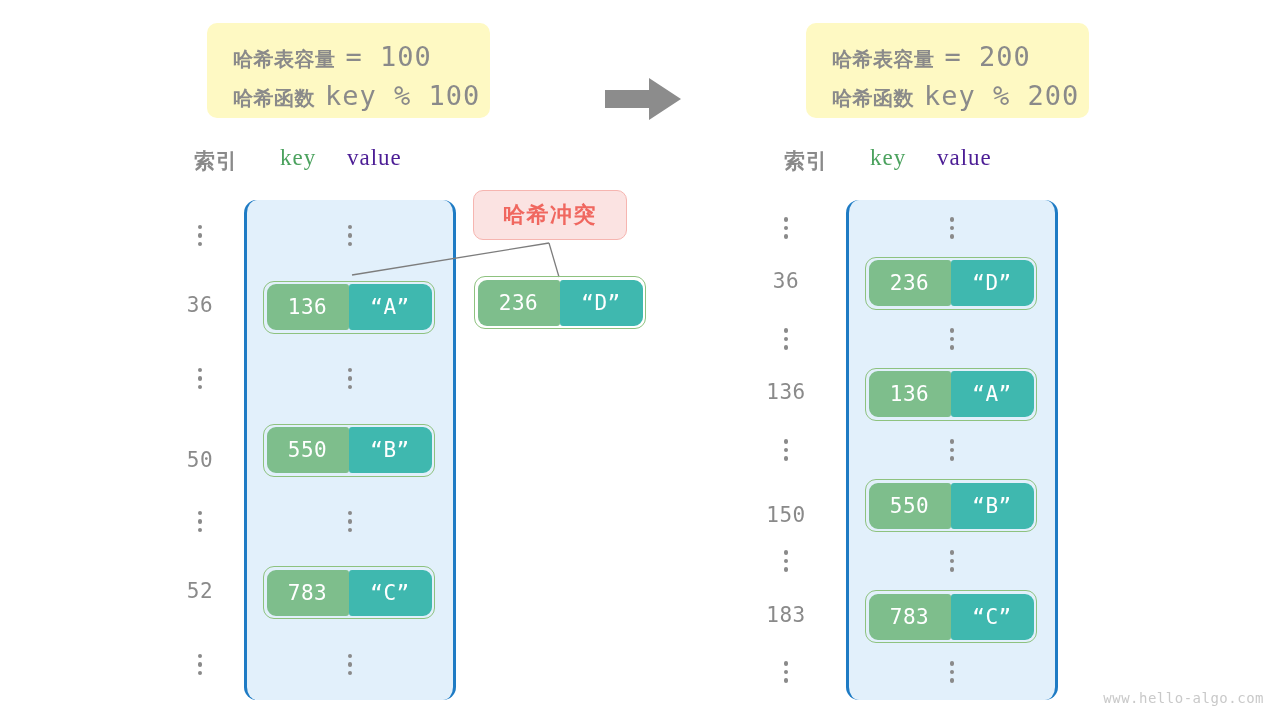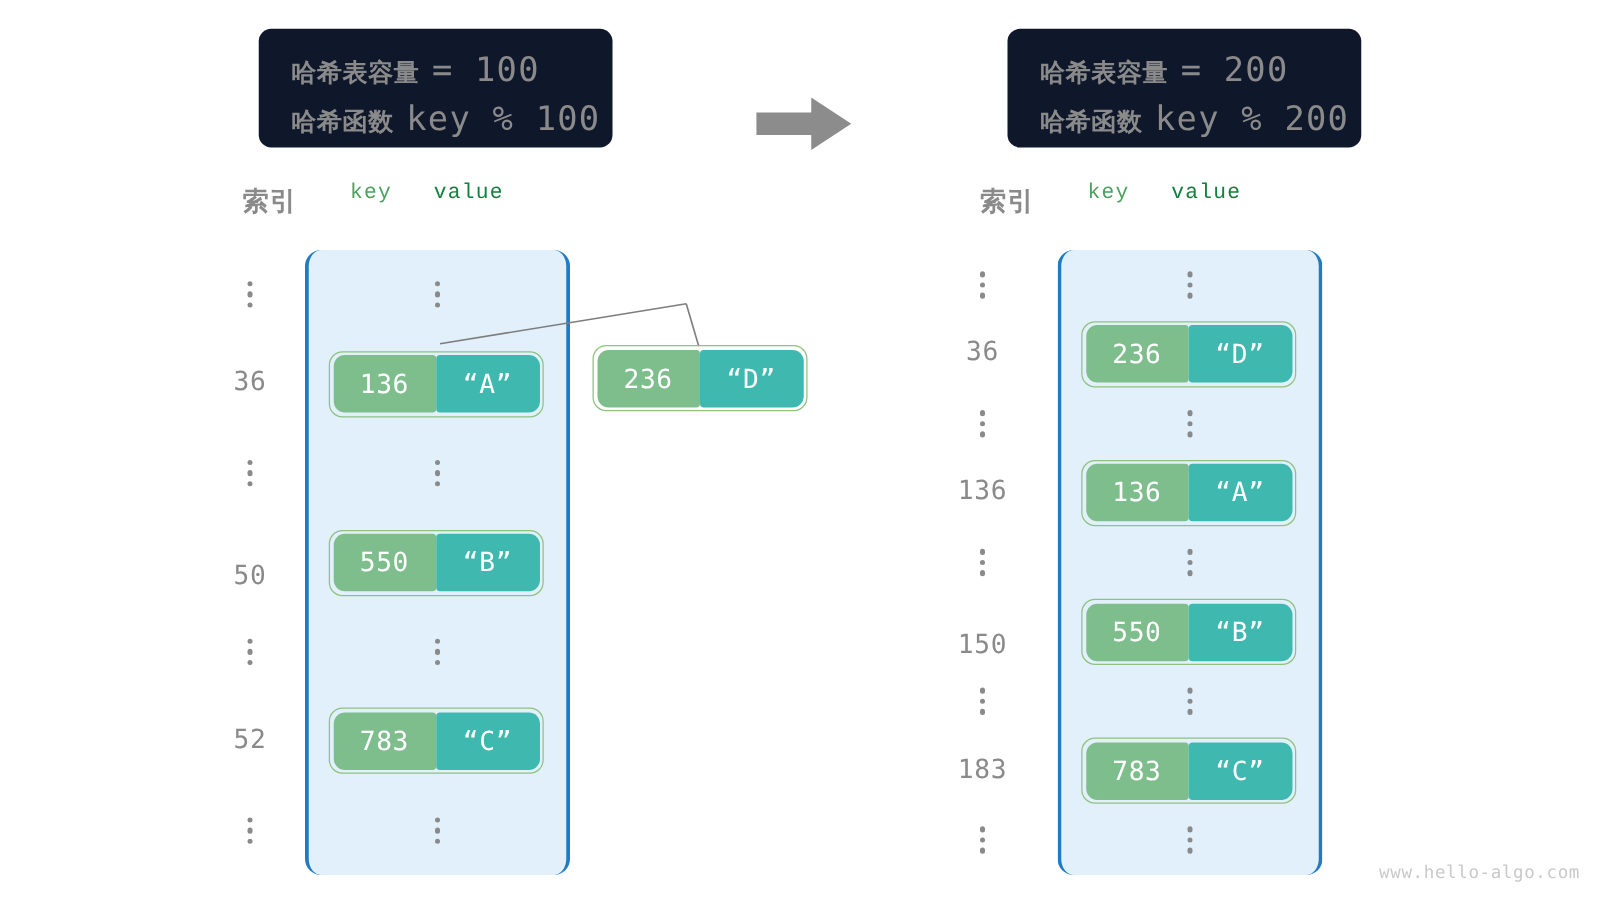--- a/index.html
+++ b/index.html
@@ -17,21 +17,21 @@
 
   #stage {
     position: relative;
     width: 1280px;
     height: 720px;
   }
 
   
   .info-box {
     position: absolute;
-    background: #0f172a;
+    background: #fef9c3;
     border-radius: 10px;
     padding: 14px 26px 16px 26px;
     box-sizing: border-box;
   }
   .info-line {
     display: flex;
     align-items: baseline;
     white-space: pre;
     line-height: 1.45;
   }
@@ -79,28 +79,28 @@
   }
   .col-headers {
     position: absolute;
     top: 0;
     left: 16px;
     height: 34px;
     width: 100%;
   }
   .hdr {
     position: absolute;
-    font-family: Liberation Mono, monospace;
-    font-size: 17px;
+    font-family: Liberation Serif, serif;
+    font-size: 23px;
     letter-spacing: 1px;
     white-space: pre;
   }
   .hdr-index { color: #8a8a8a; font-family: "DejaVu Sans", "Liberation Sans", sans-serif; font-weight: bold; font-size: 21px; letter-spacing: 1px;}
   .hdr-key   { color: #4ba25e; }
-  .hdr-value { color: #15803d; }
+  .hdr-value { color: #4c1d95; }
 
   
   .bucket {
     position: absolute;
     background: #e2f0fb;
     border-left: 3px solid #1e7bc4;
     border-right: 3px solid #1e7bc4;
     border-radius: 13px;
     box-sizing: border-box;
   }
@@ -318,20 +318,21 @@
           <i></i>
         </div>
       </div>
   </div>
 
   <svg id="connectors">
     <path d="M 352 275 L 549 243" stroke="#7d7d7d" stroke-width="1.3" fill="none"></path>
     <path d="M 559 277 L 549 243" stroke="#7d7d7d" stroke-width="1.3" fill="none"></path>
   </svg>
 
+  <div id="collision-badge">哈希冲突</div>
 
   <div class="pair" id="floating-pair">
     <span class="k" style="width:82px;">236</span>
     <span class="v" style="width:83px;">“D”</span>
   </div>
 
   <div class="table-block" id="right-table" style="left:752px; top:145px; width:320px; height:560px;">
     <div class="col-headers">
       <span class="hdr hdr-index" style="left:0px; top:2px; width:76px; text-align:center;">索引</span>
       <span class="hdr hdr-key" style="left:102px; top:0px;">key</span>

